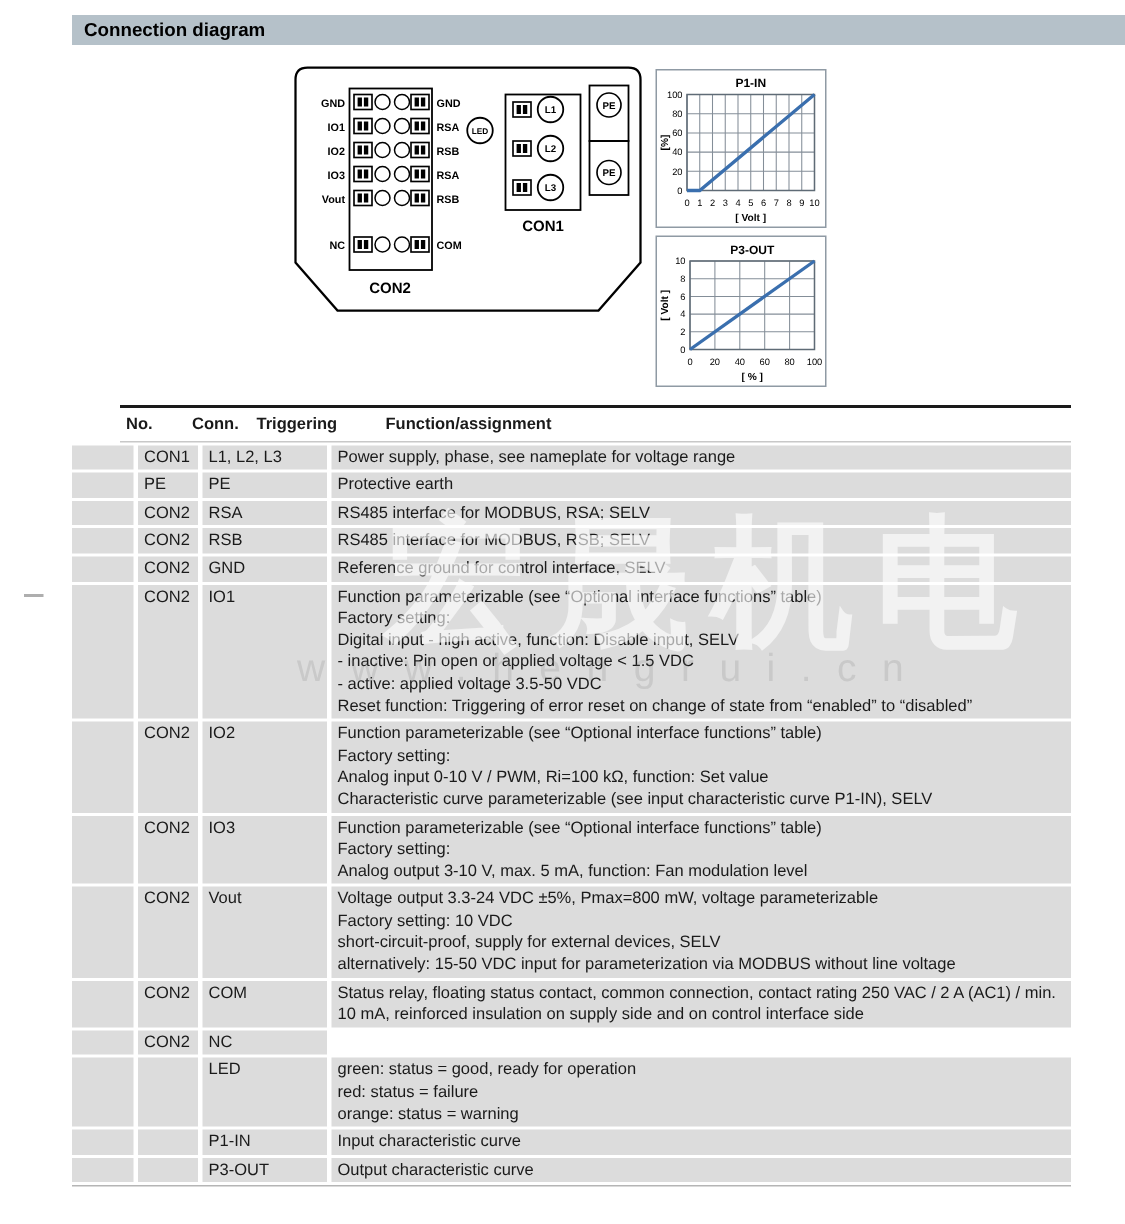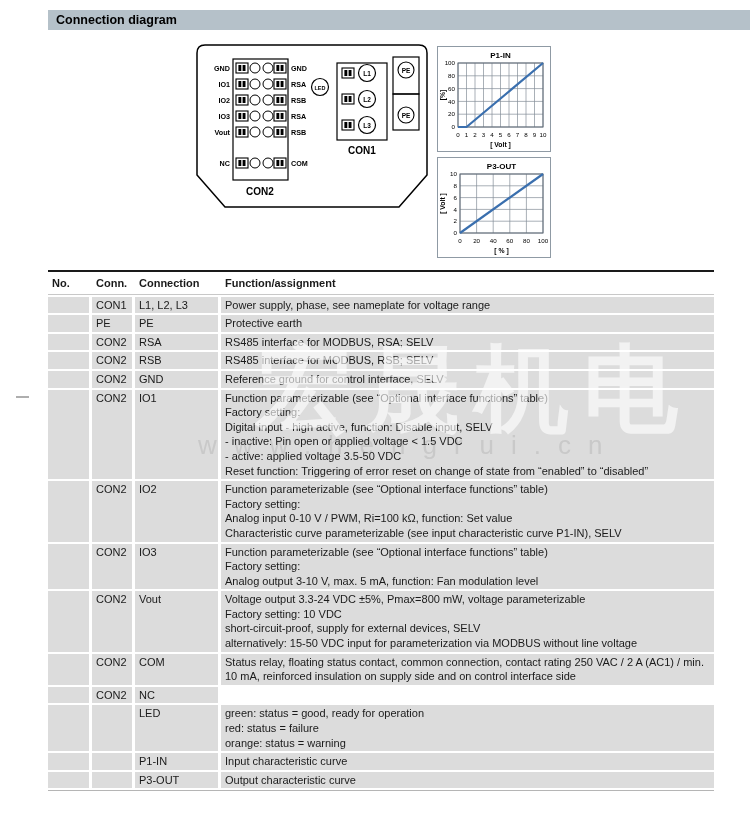--- a/index.html
+++ b/index.html
@@ -22,21 +22,21 @@
   
   .chart { position:absolute; background:#fff; border:1px solid #8f9aa4; }
   .chart-1 { left:437px; top:46px;  width:114px; height:106px; }
   .chart-2 { left:437px; top:157px; width:114px; height:101px; }
   .chart svg { font-family:"Liberation Sans", sans-serif; display:block; }
   
   .conn-table { position:absolute; left:48px; top:270px; width:666px; font-size:11px; }
   .t-row { display:flex; gap:3px; margin-bottom:2px; }
   .t-header {
     border-top:2px solid #1a1a1a; border-bottom:1px solid #c8c8c8;
-    font-weight:bold; padding:3px 0 2px 0; margin-bottom:2px; display:flex; gap:3px;
+    font-weight:bold; padding:3px 0 2px 0; margin-bottom:2px; display:flex; gap:3px;margin-left:32px;
   }
   .t-header .cell { background:transparent; }
   .cell { padding:1px 4px; line-height:14.6px; background:#dcdcdc; }
   .c-no { width:41px; flex:0 0 41px; }
   .c-conn { width:40px; flex:0 0 40px; }
   .c-desig { width:83px; flex:0 0 83px; }
   .c-func { flex:1 1 auto; }
   .t-footer-line { border-bottom:1px solid #b5b5b5; height:0; }
   
   .wm { position:absolute; pointer-events:none; white-space:nowrap; }
@@ -228,21 +228,21 @@
         <text x="63.5" y="95" text-anchor="middle" font-size="6.8" font-weight="bold" fill="#000">[ % ]</text>
         <text text-anchor="middle" font-size="6.8" font-weight="bold" fill="#000" transform="translate(7 45.5) rotate(-90)">[ Volt ]</text>
         <polyline points="22,75 105,16" fill="none" stroke="#3a6fae" stroke-width="2.2"></polyline>
       </svg>
     </div>
 
   <div class="conn-table">
     <div class="t-header">
       <div class="cell c-no">No.</div>
       <div class="cell c-conn">Conn.</div>
-      <div class="cell c-desig">Connection</div>
+      <div class="cell c-desig">Triggering</div>
       <div class="cell c-func">Function/assignment</div>
     </div>
     <div>
         <div class="t-row">
           <div class="cell c-no"></div>
           <div class="cell c-conn">CON1</div>
           <div class="cell c-desig">L1, L2, L3</div>
           <div class="cell c-func">
             <div>Power supply, phase, see nameplate for voltage range</div>
           </div>

